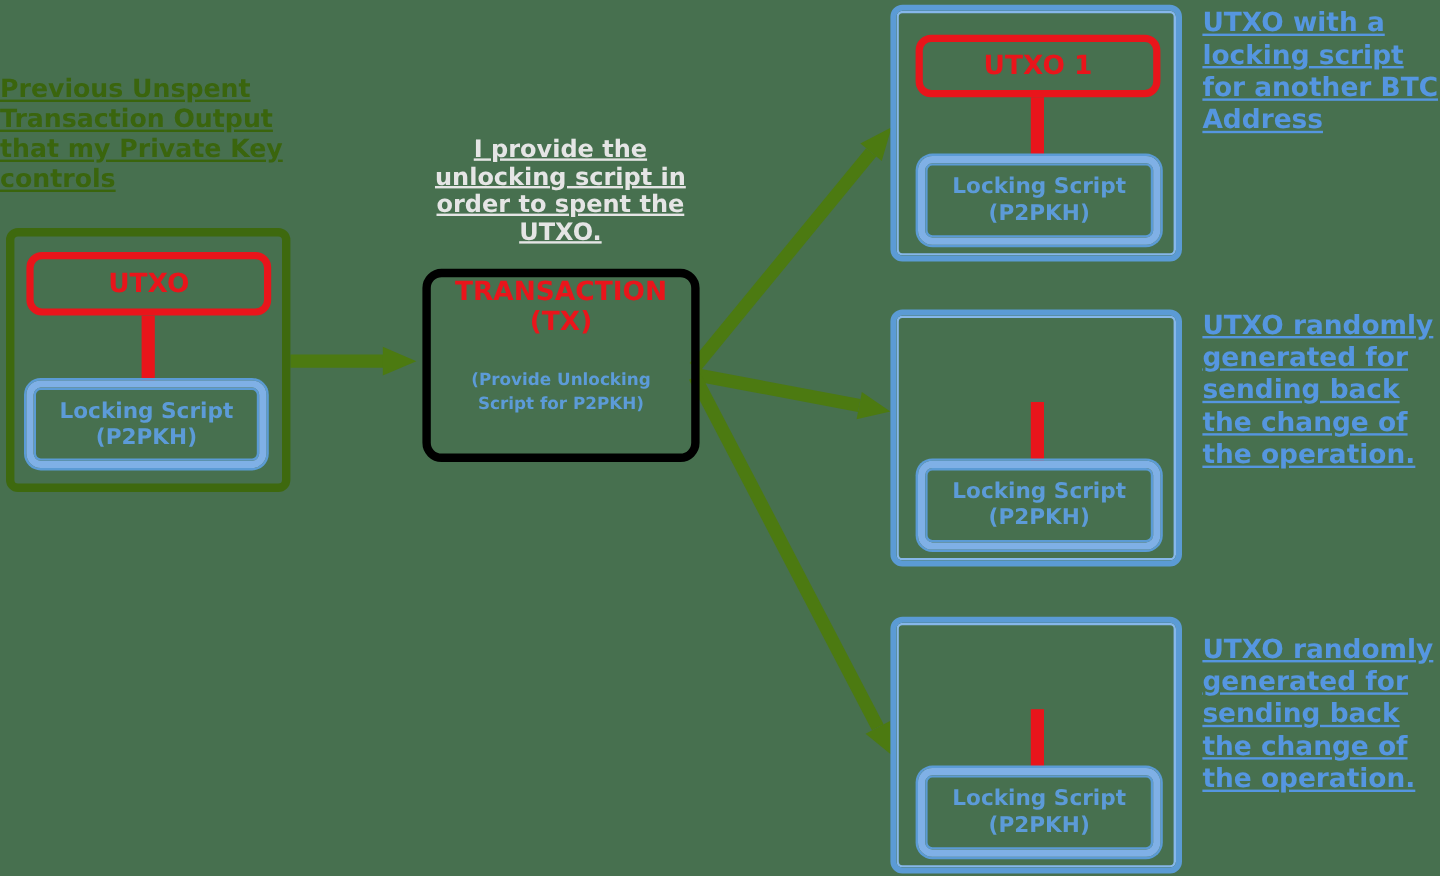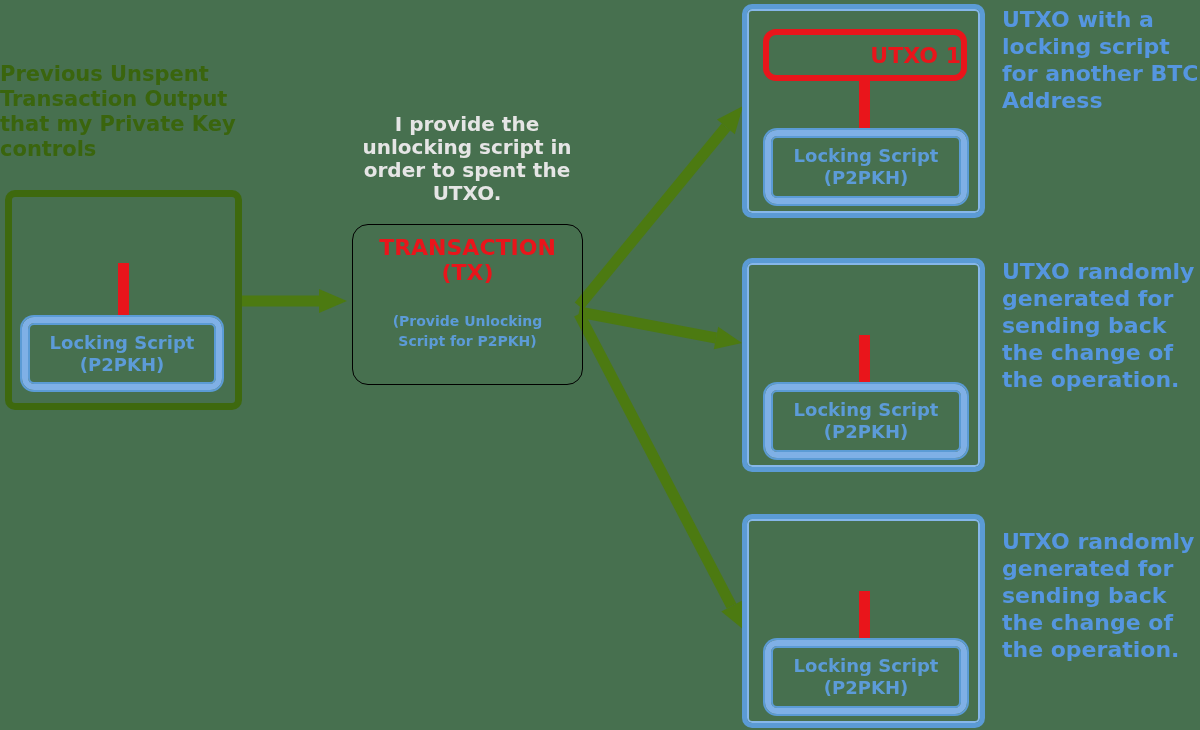--- a/index.html
+++ b/index.html
@@ -6,21 +6,21 @@
   .stage {
     position: relative;
     width: 1200px;
     height: 730px;
     background: #47704F;
     overflow: hidden;
     font-family: "DejaVu Sans", sans-serif;
     font-weight: bold;
   }
   .pre { white-space: pre-line; }
-  .note { position: absolute; white-space: pre-line; }
+  .note { position: absolute; white-space: pre-line; text-decoration: underline; }
 
   
   .note-green {
     left: 0; top: 62px; width: 252px;
     text-align: left;
     color: #3A650D;
     font-size: 21px; line-height: 25px;
   }
   .note-red {
     left: 344px; top: 113px; width: 246px;
@@ -52,21 +52,21 @@
     border-radius: 10px;
     box-shadow: inset 0 0 0 2px #86B7EA;
   }
   .out1 { top: 4px; }
   .out2 { top: 258px; }
   .out3 { top: 514px; }
 
   .inner-red {
     border: 6px solid #E9151B;
     border-radius: 13px;
-    display: flex; align-items: center; justify-content: flex-end;
+    display: flex; align-items: center; justify-content: center;
     color: #E9151B;
     font-size: 22px;
   }
   .red-in-green { left: 10px; top: 13px; width: 204px; height: 53px; }
   .red-in-blue  { left: 16px; top: 20px; width: 204px; height: 52px; }
 
   .connector {
     position: absolute;
     width: 11px;
     background: #E9151B;
@@ -81,24 +81,24 @@
     display: flex; align-items: center; justify-content: center;
     text-align: center;
     color: #5C9BD8;
     font-size: 18px; line-height: 22px;
   }
   .blue-in-green { left: 10px; top: 120px; width: 200px; height: 73px; }
   .blue-in-blue  { left: 18px; top: 121px; width: 202px; height: 74px; }
 
   .tx-box {
     left: 352px; top: 224px; width: 231px; height: 161px;
-    border: 1px solid #000000;
+    border: 7px solid #000000;
     border-radius: 16px;
     text-align: center;
-    padding-top: 10px;
+    padding-top: 0;
   }
   .tx-title {
     color: #E9151B;
     font-size: 22px; line-height: 25px;
     margin-bottom: 26px;
   }
   .tx-subtitle {
     color: #5C9BD8;
     font-size: 14px; line-height: 20px;
   }
@@ -135,20 +135,23 @@
       <polygon class="arrow-head" points="744,630 721.3,611.4 741.7,600.8"></polygon>
     </g>
   </svg>
 
   <div class="note note-green">Previous Unspent
 Transaction Output
 that my Private Key
 controls</div>
 
   <div class="box outer-green">
+    <div class="box inner-red red-in-green">
+      <span>UTXO</span>
+    </div>
     <div class="connector conn-in-green"></div>
     <div class="box inner-blue blue-in-green">
       <span class="pre">Locking Script
 (P2PKH)</span>
     </div>
   </div>
 
   <div class="note note-red">I provide the
 unlocking script in
 order to spent the

